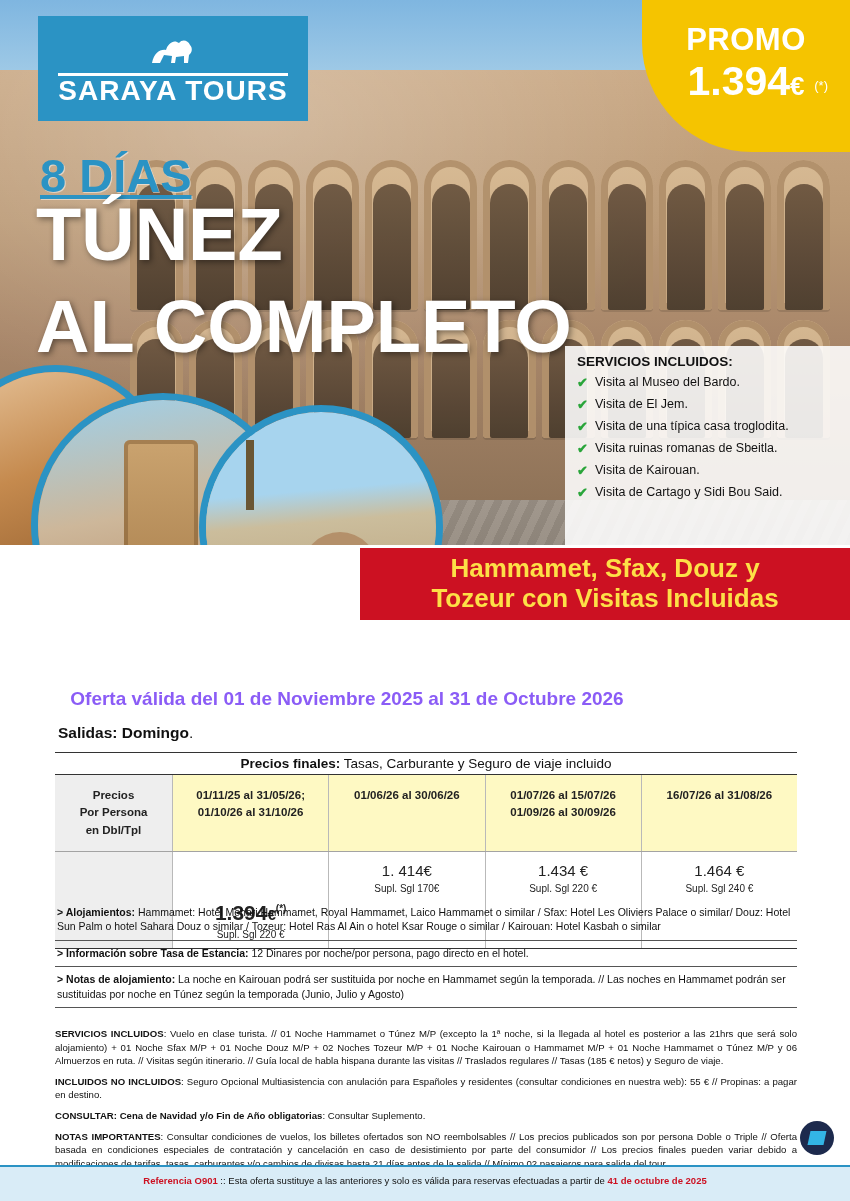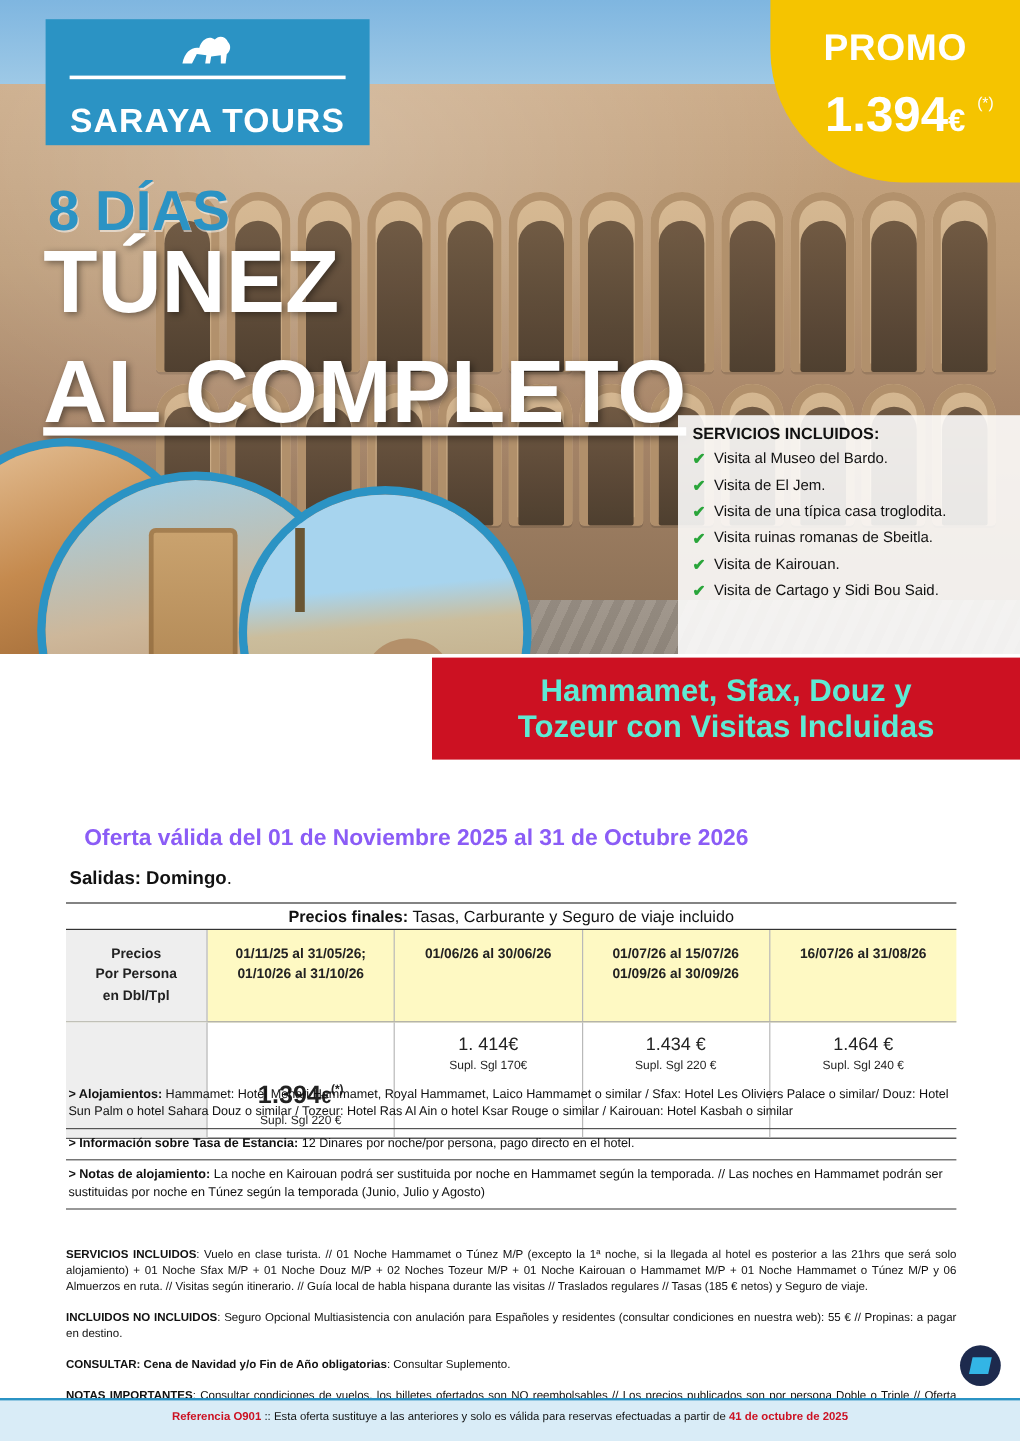--- a/index.html
+++ b/index.html
@@ -58,52 +58,52 @@
   
   .logo-box {
     position:absolute; left:38px; top:16px; width:270px; height:105px;
     background:#2b93c4;
     display:flex; flex-direction:column; align-items:center; justify-content:center;
     color:#fff;
   }
   .logo-mark { width:54px; height:40px; margin-bottom:2px; }
   .logo-text {
     font-size:28px; font-weight:bold; letter-spacing:1px;
-    border-top:3px solid #fff; padding-top:20px; line-height:1.1;
+    border-top:3px solid #fff; padding-top:0; line-height:1.1;
   }
 
   
   .promo {
     position:absolute; right:0; top:0; width:208px; height:152px;
     background:#f5c400; border-bottom-left-radius:110px;
     color:#fff; text-align:center;
   }
   .promo-label { font-size:31px; font-weight:bold; margin-top:22px; letter-spacing:0.5px;}
-  .promo-price { font-size:41px; font-weight:bold; margin-top:14px; }
+  .promo-price { font-size:41px; font-weight:bold; margin-top:0; }
   .promo-price .eur { font-size:26px; }
   .promo-star { position:absolute; right:22px; top:78px; font-size:13px; }
 
   
   .h-days {
     position:absolute; left:40px; top:148px;
     font-size:47px; font-weight:bold; color:#2b93c4;
     text-shadow: 1px 1px 0 rgba(255,255,255,0.5);
+    text-decoration: underline;
   }
   .h-main1 {
     position:absolute; left:36px; top:198px;
     font-size:74px; font-weight:bold; color:#ffffff;
     text-shadow: 2px 2px 6px rgba(0,0,0,0.45);
     line-height:1;
   }
   .h-main2 {
     position:absolute; left:36px; top:290px;
     font-size:74px; font-weight:bold; color:#ffffff;
     text-shadow: 2px 2px 6px rgba(0,0,0,0.45);
     line-height:1;
-    text-decoration:underline;
   }
 
   
   .circ {
     position:absolute; border-radius:50%; overflow:hidden;
     box-shadow:0 0 0 7px #2b93c4;
   }
   .circ-left {
     left:-52px; top:372px; width:215px; height:215px;
     background: linear-gradient(160deg,#e6c39a 0%, #c58a4e 45%, #8d5a2b 100%);
@@ -140,22 +140,22 @@
   .services ul { margin:0; padding:0; list-style:none; }
   .services li {
     font-size:12.5px; margin:0 0 8px 0; padding-left:18px; position:relative; color:#111;
   }
   .services li .tick {
     position:absolute; left:0; top:0px; color:#2aa53a; font-size:13px; font-weight:bold;
   }
 
   
   .redbar {
-    position:absolute; left:360px; top:548px; width:490px; height:85px;
-    background:#cc1122; color:#5eead4;
+    position:absolute; left:360px; top:548px; width:490px; height:72px;
+    background:#cc1122; color:#fde047;
     display:flex; flex-direction:column; align-items:center; justify-content:center;
     text-align:center; line-height:1.15;
   }
   .redbar div { font-size:26px; font-weight:bold; }
 
   
   .valid {
     position:absolute; left:0; top:688px; width:694px; text-align:center;
     font-size:19px; font-weight:bold; color:#8b5cf6;
   }
@@ -197,21 +197,21 @@
   .note {
     border-bottom:1px solid #555; padding:5px 2px 6px 2px;
     font-size:10.5px; line-height:1.38; color:#111;
   }
   .note b { font-weight:bold; }
 
   .fineprint {
     position:absolute; left:55px; top:1027px; width:742px;
     font-size:9.6px; line-height:1.42; color:#111; text-align:justify;
   }
-  .fineprint p { margin:12px 0 7px 0; }
+  .fineprint p { margin:0 0 7px 0; }
   .fineprint b { font-weight:bold; }
 
   
   .footer {
     position:absolute; left:0; bottom:0; width:850px; height:36px;
     background:#d9ecf7; border-top:2px solid #2b93c4;
     text-align:center; padding-top:5px;
   }
   .footer .l1 { font-size:9.5px; color:#111; }
   .footer .l1 a { color:#2b5fd6; text-decoration:underline; }

